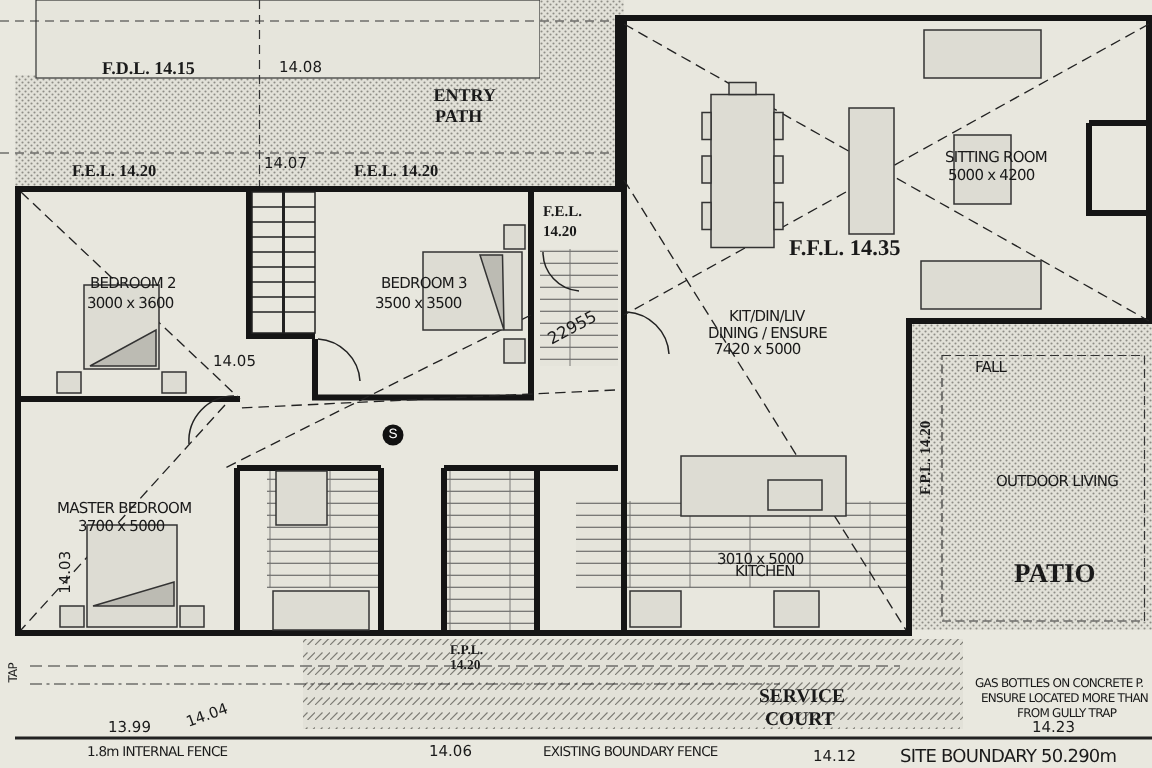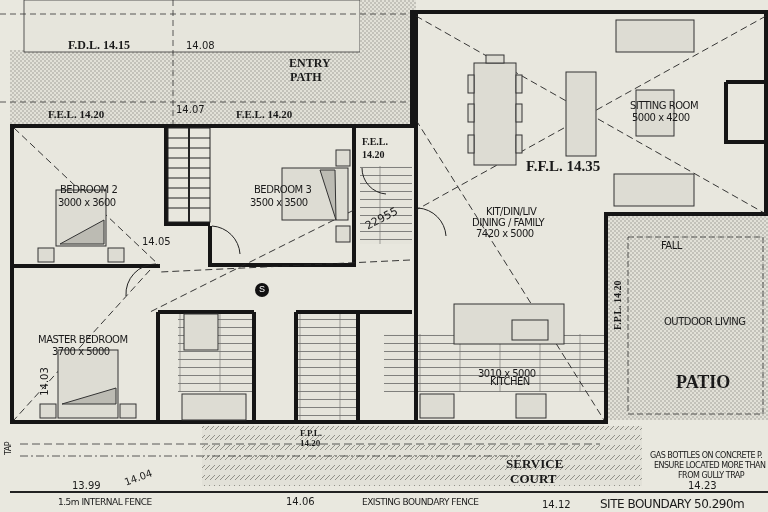--- a/index.html
+++ b/index.html
@@ -148,29 +148,29 @@
 
 <div class="lbl small" style="left:60px;top:184px;">BEDROOM 2</div>
 <div class="lbl small" style="left:58px;top:197px;">3000 x 3600</div>
 <div class="lbl small" style="left:254px;top:184px;">BEDROOM 3</div>
 <div class="lbl small" style="left:250px;top:197px;">3500 x 3500</div>
 <div class="lbl small" style="left:38px;top:334px;">MASTER BEDROOM</div>
 <div class="lbl small" style="left:52px;top:346px;">3700 x 5000</div>
 
 <div class="lbl serif" style="left:526px;top:158px;font-size:15px;">F.F.L. 14.35</div>
 <div class="lbl small" style="left:486px;top:206px;">KIT/DIN/LIV</div>
-<div class="lbl small" style="left:472px;top:217px;">DINING / FAMILY</div>
+<div class="lbl small" style="left:472px;top:217px;">DINING / ENSURE</div>
 <div class="lbl small" style="left:476px;top:228px;">7420 x 5000</div>
 <div class="lbl small" style="left:630px;top:100px;">SITTING ROOM</div>
 <div class="lbl small" style="left:632px;top:112px;">5000 x 4200</div>
 <div class="lbl small" style="left:490px;top:354px;margin-top:22px;">KITCHEN</div>
 <div class="lbl small" style="left:478px;top:368px;">3010 x 5000</div>
 <div class="lbl small" style="left:664px;top:316px;">OUTDOOR LIVING</div>
 <div class="lbl serif" style="left:676px;top:372px;font-size:18px;">PATIO</div>
-<div class="lbl small" style="left:650px;top:240px;padding-left:11px;">FALL</div>
+<div class="lbl small" style="left:650px;top:240px;">FALL</div>
 <div class="lbl serif" style="left:580px;top:262px;font-size:10px;transform:rotate(-90deg);transform-origin:left top;top:330px;left:612px;">F.P.L. 14.20</div>
 
 <div class="lbl hand" style="left:364px;top:212px;transform:rotate(-28deg);font-size:11px;">22955</div>
 <div class="lbl" style="left:259px;top:284px;font-size:9px;color:#fff;">S</div>
 
 <div class="lbl serif" style="left:300px;top:428px;font-size:9px;">F.P.L.</div>
 <div class="lbl serif" style="left:300px;top:438px;font-size:9px;">14.20</div>
 <div class="lbl serif" style="left:506px;top:456px;font-size:13px;">SERVICE</div>
 <div class="lbl serif" style="left:510px;top:471px;font-size:13px;">COURT</div>
 
@@ -178,21 +178,21 @@
 <div class="lbl small" style="left:654px;top:461px;font-size:8px;">ENSURE LOCATED MORE THAN</div>
 <div class="lbl small" style="left:678px;top:471px;font-size:8px;">FROM GULLY TRAP</div>
 
 <div class="lbl hand" style="left:72px;top:480px;">13.99</div>
 <div class="lbl hand" style="left:124px;top:472px;transform:rotate(-20deg);">14.04</div>
 <div class="lbl hand" style="left:286px;top:496px;">14.06</div>
 <div class="lbl hand" style="left:542px;top:499px;">14.12</div>
 <div class="lbl hand" style="left:688px;top:480px;">14.23</div>
 <div class="lbl hand" style="left:30px;top:376px;transform:rotate(-90deg);">14.03</div>
 
-<div class="lbl small" style="left:58px;top:497px;font-size:9px;">1.5m INTERNAL FENCE</div>
+<div class="lbl small" style="left:58px;top:497px;font-size:9px;">1.8m INTERNAL FENCE</div>
 <div class="lbl small" style="left:326px;top:497px;font-size:9px;padding-left:36px;">EXISTING BOUNDARY FENCE</div>
 <div class="lbl small" style="left:600px;top:497px;font-size:12px;">SITE BOUNDARY 50.290m</div>
 <div class="lbl small" style="left:2px;top:444px;font-size:8px;transform:rotate(-90deg);">TAP</div>
 
 <svg style="position:absolute;left:0;top:0;" width="768" height="512">
   <line x1="10" y1="492" x2="768" y2="492" stroke="#222" stroke-width="2"></line>
   <line x1="20" y1="444" x2="600" y2="444" stroke="#333" stroke-dasharray="8 4" stroke-width="0.8"></line>
   <line x1="20" y1="456" x2="520" y2="456" stroke="#333" stroke-dasharray="8 3 2 3" stroke-width="0.8"></line>
 </svg>
 

